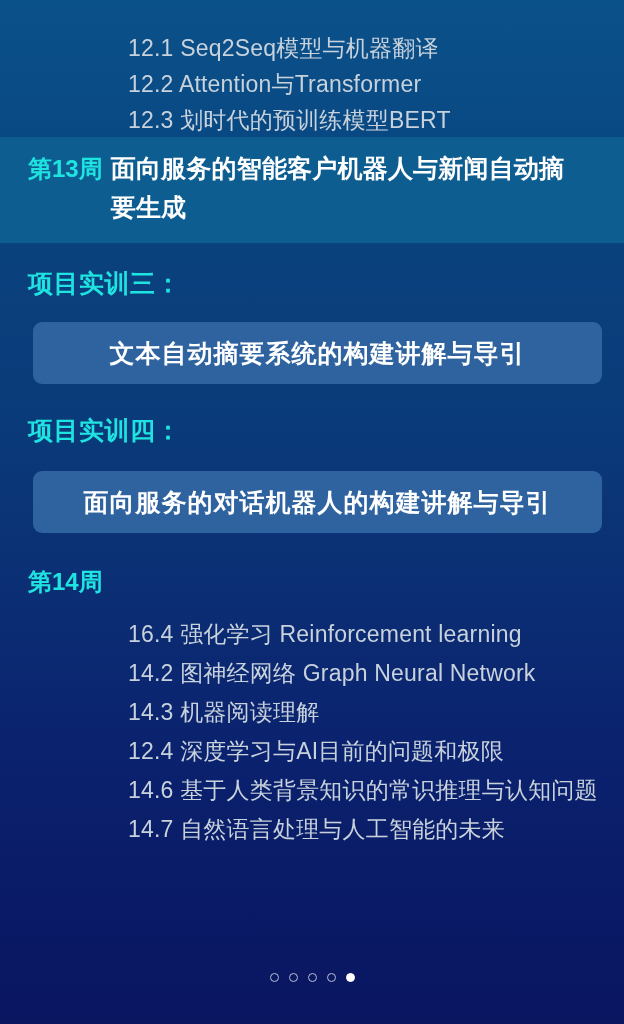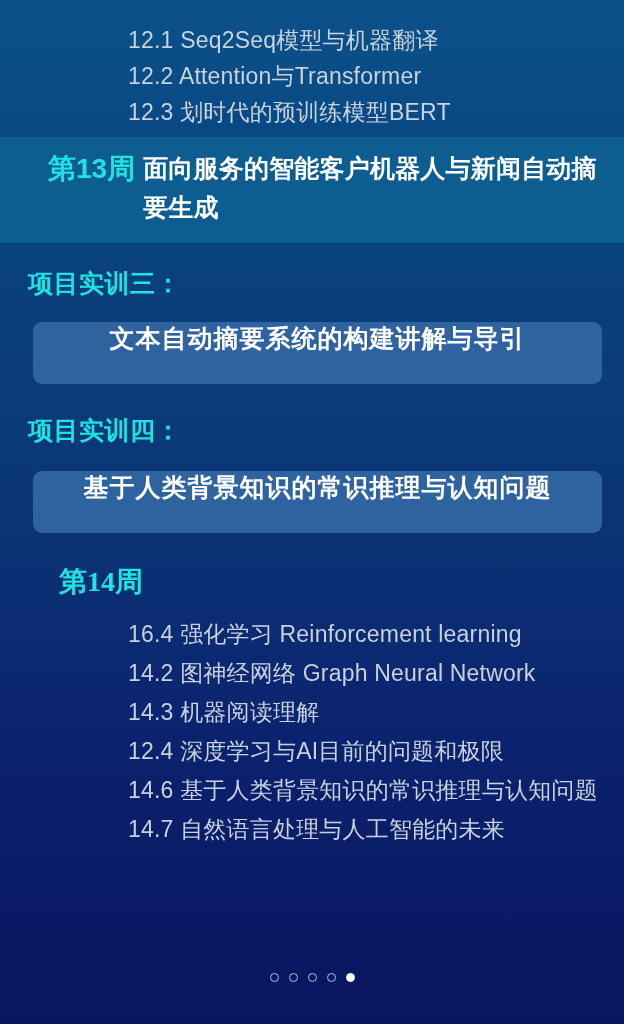--- a/index.html
+++ b/index.html
@@ -29,21 +29,21 @@
         #0b2f74 580px,
         #0b2470 720px,
         #0a1c68 860px,
         #0a1560 1024px);
     overflow: hidden;
   }
 
   
   .top-list {
     position: absolute;
-    top: 22px;
+    top: 30px;
     left: 0;
     width: 624px;
   }
   .sub-item {
     color: #c8d2dc;
     font-size: 23px;
     line-height: 36px;
     letter-spacing: 0.2px;
     white-space: nowrap;
   }
@@ -64,26 +64,25 @@
   .week-row {
     position: relative;
     padding: 12px 26px 0 28px;
   }
   .week-head {
     display: flex;
     align-items: flex-start;
   }
   .week-tag {
     color: #1fe3e0;
-    font-size: 28px;
+    font-size: 24px;
     font-weight: bold;
     line-height: 39px;
     white-space: nowrap;
     flex: none;
-    margin-left: 20px;
   }
   .week-title {
     color: #ffffff;
     font-size: 25px;
     font-weight: bold;
     line-height: 39px;
     margin-left: 8px;
     letter-spacing: 0.2px;
   }
   .week-band .week-title {
@@ -104,43 +103,42 @@
 
   .proj-box {
     position: absolute;
     left: 33px;
     width: 569px;
     height: 62px;
     background: #2f63a0;
     border-radius: 9px;
     box-sizing: border-box;
     display: flex;
-    align-items: flex-start;
+    align-items: center;
     justify-content: center;
   }
   #proj3-box { top: 322px; }
   #proj4-box { top: 471px; }
   .proj-box-text {
     color: #ffffff;
     font-size: 25px;
     font-weight: bold;
     letter-spacing: 1px;
   }
 
   
   .week14 {
     position: absolute;
     top: 562px;
     left: 0;
     width: 624px;
   }
   .week14 .week-head {
-    padding-left: 39px;
+    padding-left: 28px;
     padding-right: 16px;
-    font-family: Liberation Serif, serif;
   }
   .week14 .week-title {
     max-width: 470px;
     margin-left: 12px;
   }
 
   .week14-list {
     margin-top: 14px;
     padding-left: 128px;
   }
@@ -193,21 +191,21 @@
     </div>
   </div>
 
   <div class="proj-label" id="proj3-label">项目实训三：</div>
   <div class="proj-box" id="proj3-box">
     <span class="proj-box-text">文本自动摘要系统的构建讲解与导引</span>
   </div>
 
   <div class="proj-label" id="proj4-label">项目实训四：</div>
   <div class="proj-box" id="proj4-box">
-    <span class="proj-box-text">基于人类背景知识的常识推理与认知问题</span>
+    <span class="proj-box-text">面向服务的对话机器人的构建讲解与导引</span>
   </div>
 
   <div class="week14">
     <div class="week-head">
       <span class="week-tag">第14周</span>
     </div>
     <div class="week14-list">
       <div class="sub-item">16.4 强化学习 Reinforcement learning</div>
       <div class="sub-item">14.2 图神经网络 Graph Neural Network</div>
       <div class="sub-item">14.3 机器阅读理解</div>

